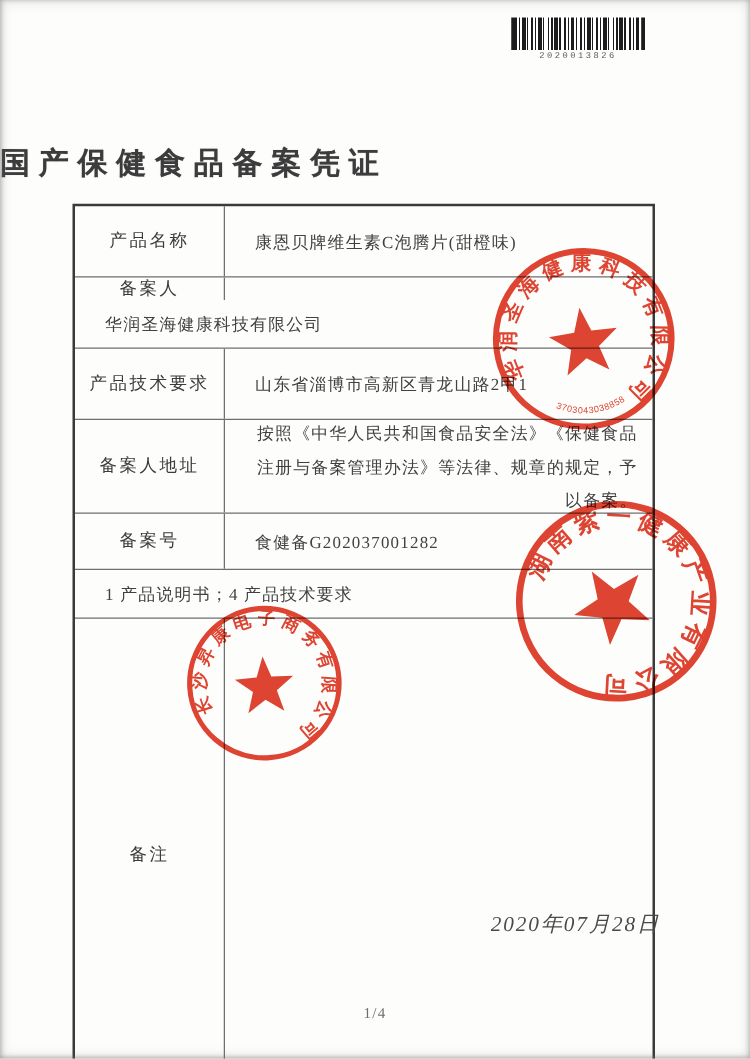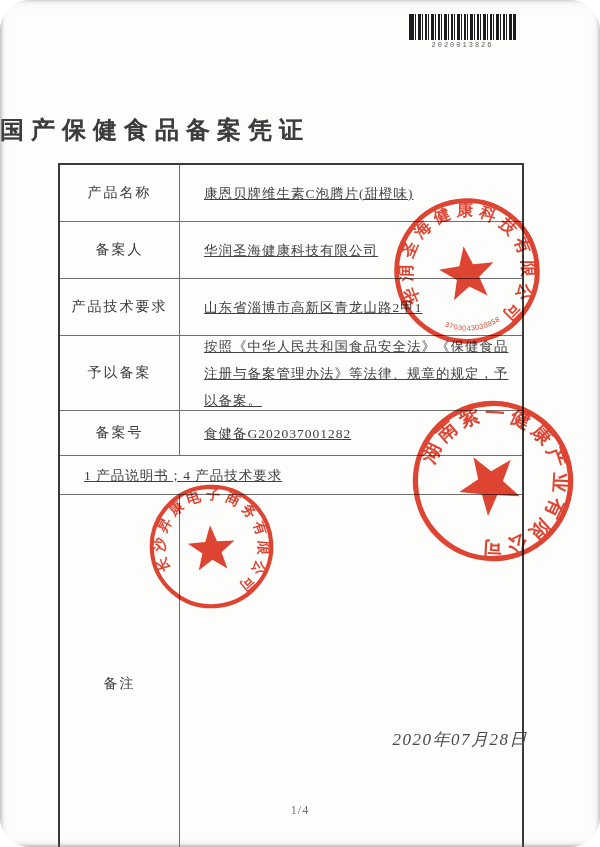--- a/index.html
+++ b/index.html
@@ -1,21 +1,20 @@
 <!DOCTYPE html>
 <html><head>
 <meta charset="utf-8">
 <style>
   html,body{margin:0;padding:0;background:#ffffff;}
   .page{
     position:relative;width:600px;height:847px;overflow:hidden;
     background:#fdfdfc;
     font-family:"Liberation Serif","DejaVu Serif",serif;
     color:#3f3f3f;
-    border-radius:30px;
   }
   .page::after{
     content:"";position:absolute;inset:0;pointer-events:none;
     box-shadow:inset 0 0 10px rgba(110,110,110,.28), inset 2px 0 3px rgba(120,120,120,.25), inset -2px 0 3px rgba(120,120,120,.2), inset 0 -2px 3px rgba(120,120,120,.25);
   }
   
   .barcode-wrap{position:absolute;left:409px;top:14px;width:107px;text-align:center;}
   .barcode-bars{
     width:107px;height:26px;background:#fff;
     background-image:repeating-linear-gradient(90deg,
@@ -34,31 +33,31 @@
     text-shadow:0 0 .6px rgba(70,70,70,.55);
   }
   
   .reg-table{
     position:absolute;left:58px;top:163px;width:466px;height:711px;
     border:2px solid #3a3a3a;box-sizing:border-box;background:transparent;
     display:flex;flex-direction:column;
   }
   .trow{display:flex;border-top:1px solid #6f6f6f;box-sizing:border-box;}
   .trow:first-child{border-top:none;}
-  .r1{height:56px;} .r2{height:57px;} .r3{height:57px;} .r4{height:75px;}
+  .r1{height:56px;} .r2{height:57px;flex-direction:column;} .r3{height:57px;} .r4{height:75px;}
   .r5{height:45px;} .r6{height:39px;} .r7{flex:1;}
   .cell-label{
     width:120px;box-sizing:border-box;border-right:1px solid #6f6f6f;
     display:flex;align-items:center;justify-content:center;
     font-size:14px;letter-spacing:2px;color:#3b3b3b;text-align:center;
   }
   .cell-value{
     flex:1;display:flex;align-items:center;box-sizing:border-box;
     padding:5px 12px 5px 24px;font-size:13.5px;line-height:27px;
-    letter-spacing:1px;color:#414141;text-align:left;text-decoration:underline;
+    letter-spacing:1px;color:#414141;text-align:right;
   }
   
   .issue-date{
     position:absolute;right:72px;top:728px;font-size:17px;
     letter-spacing:1.5px;color:#4a4a4a;font-style:italic;
   }
   .page-num{
     position:absolute;left:0;right:0;top:803px;text-align:center;
     font-size:12px;letter-spacing:1px;color:#6e6e6e;
   }
@@ -94,21 +93,21 @@
     </div>
     <div class="trow r2">
       <div class="cell-label">备案人</div>
       <div class="cell-value">华润圣海健康科技有限公司</div>
     </div>
     <div class="trow r3">
       <div class="cell-label">产品技术要求</div>
       <div class="cell-value">山东省淄博市高新区青龙山路2甲1</div>
     </div>
     <div class="trow r4">
-      <div class="cell-label">予以备案</div>
+      <div class="cell-label">备案人地址</div>
       <div class="cell-value">按照《中华人民共和国食品安全法》《保健食品注册与备案管理办法》等法律、规章的规定，予以备案。</div>
     </div>
     <div class="trow r5">
       <div class="cell-label">备案号</div>
       <div class="cell-value">食健备G202037001282</div>
     </div>
     <div class="trow r6">
       <div class="cell-value">1 产品说明书；4 产品技术要求</div>
     </div>
     <div class="trow r7">

